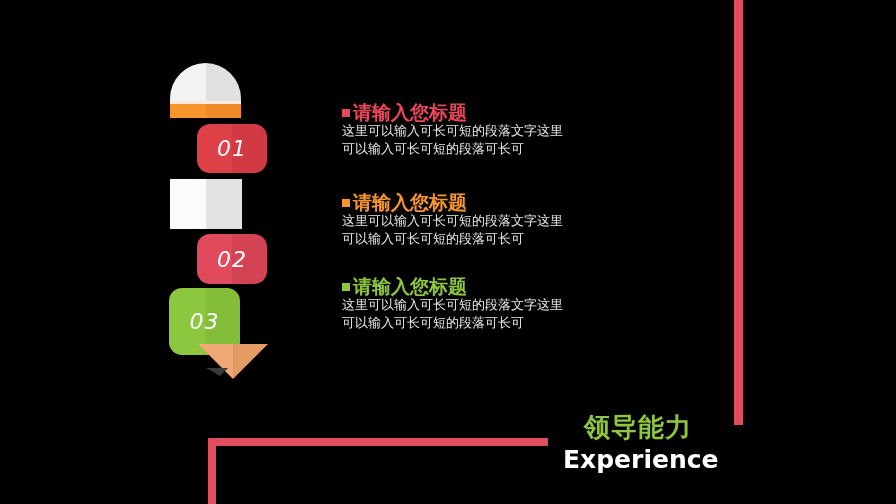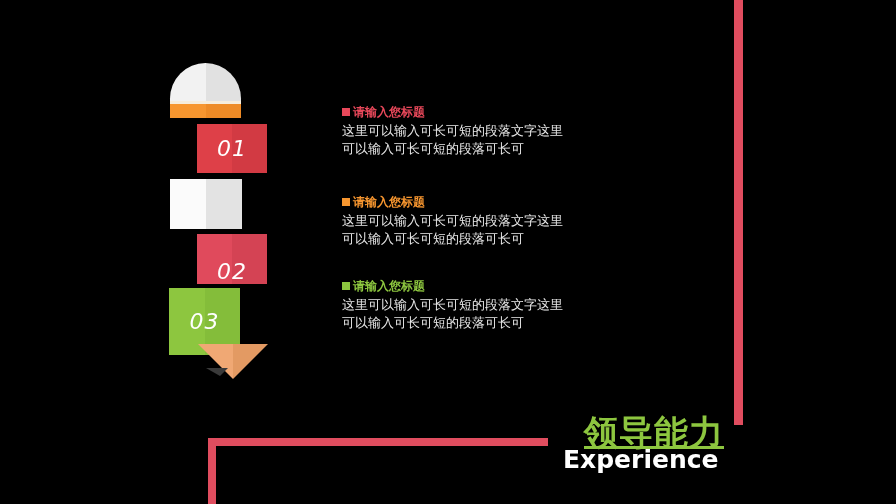--- a/index.html
+++ b/index.html
@@ -8,31 +8,31 @@
     .abs { position:absolute; }
     .line { background:#e04d5f; position:absolute; }
     .cap { position:absolute; left:170px; top:63px; width:71px; height:55px; }
     .cap .dome { position:absolute; left:0; top:0; width:71px; height:38px;
       border-radius:36px 36px 0 0; background:linear-gradient(90deg,#f2f2f2 0 50%,#e1e1e1 50% 100%); }
     .cap .band { position:absolute; left:0; top:38px; width:71px; height:3px; background:#f6eddc; }
     .cap .orange { position:absolute; left:0; top:41px; width:71px; height:14px;
       background:linear-gradient(90deg,#f7962f 0 50%,#ee8b26 50% 100%); }
     .num { position:absolute; width:70px; height:49px; color:#fff; font-style:italic;
       font-size:22px; font-family:"DejaVu Sans", sans-serif; display:flex; align-items:center;
-      justify-content:center; letter-spacing:1px; }
+      justify-content:center; letter-spacing:1px;border-radius:13px; }
     .n1 { left:197px; top:124px; background:linear-gradient(90deg,#de4048 0 50%,#d23a43 50% 100%); }
     .white { position:absolute; left:170px; top:179px; width:72px; height:50px;
       background:linear-gradient(90deg,#fbfbfb 0 50%,#e3e3e3 50% 100%); }
-    .n2 { left:197px; top:234px; height:50px; background:linear-gradient(90deg,#e04a5c 0 50%,#d44354 50% 100%);align-items:flex-end; }
+    .n2 { left:197px; top:234px; height:50px; background:linear-gradient(90deg,#e04a5c 0 50%,#d44354 50% 100%); }
     .n3 { left:169px; top:288px; width:71px; height:67px; background:linear-gradient(90deg,#8dc63f 0 50%,#84bd3a 50% 100%); }
     .item { position:absolute; left:342px; width:300px; }
-    .item .title { font-size:12px; font-weight:bold; line-height:20px; white-space:nowrap; }
+    .item .title { font-size:19px; font-weight:bold; line-height:20px; white-space:nowrap; }
     .item .title .sq { display:inline-block; width:8px; height:8px; margin-right:3px; vertical-align:middle; position:relative; top:-1px; }
     .item .body { font-size:13px; color:#e8e8e8; line-height:18px; white-space:nowrap; }
-    .heading-cn { position:absolute; left:584px; top:410px; font-size:34px; font-weight:bold; color:#8dc63f; letter-spacing:1px;text-decoration:underline; }
+    .heading-cn { position:absolute; left:584px; top:410px; font-size:26px; font-weight:bold; color:#8dc63f; letter-spacing:1px; }
     .heading-en { position:absolute; left:563px; top:445px; font-size:25px; font-weight:bold; color:#ffffff; }
   </style>
 </head>
 <body>
 
 <div class="line" style="left:734px; top:0; width:9px; height:425px;"></div>
 <div class="line" style="left:208px; top:438px; width:340px; height:8px;"></div>
 <div class="line" style="left:208px; top:438px; width:8px; height:66px;"></div>
 
 <div class="cap">

